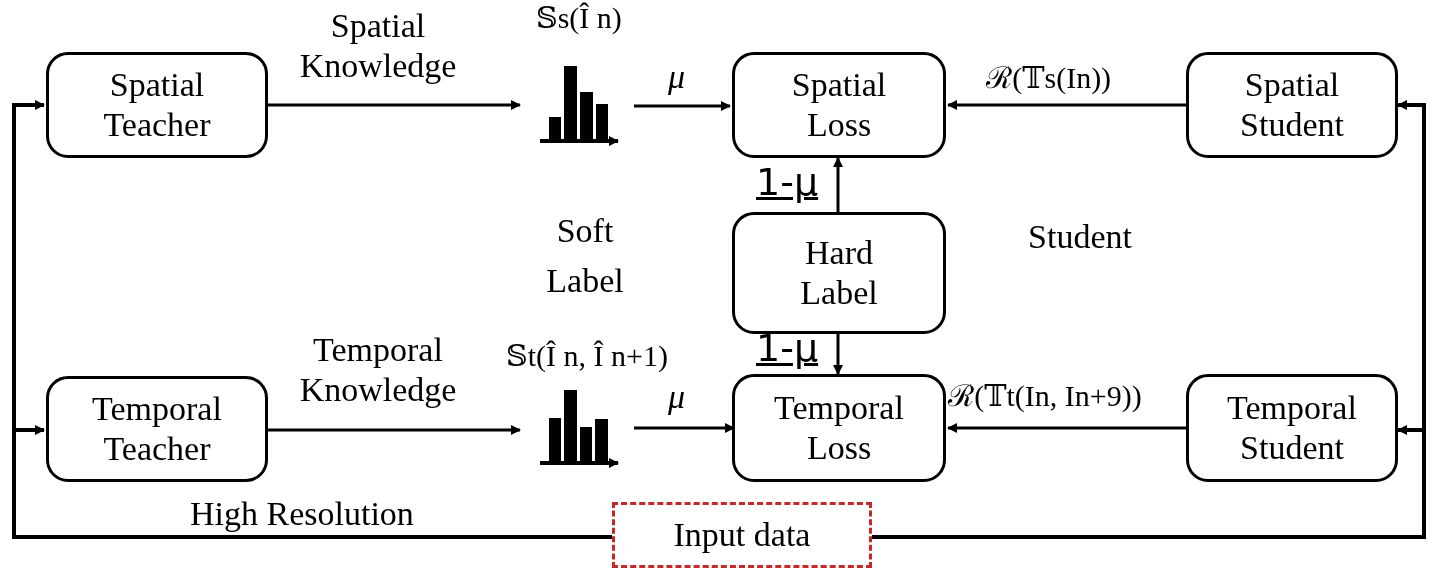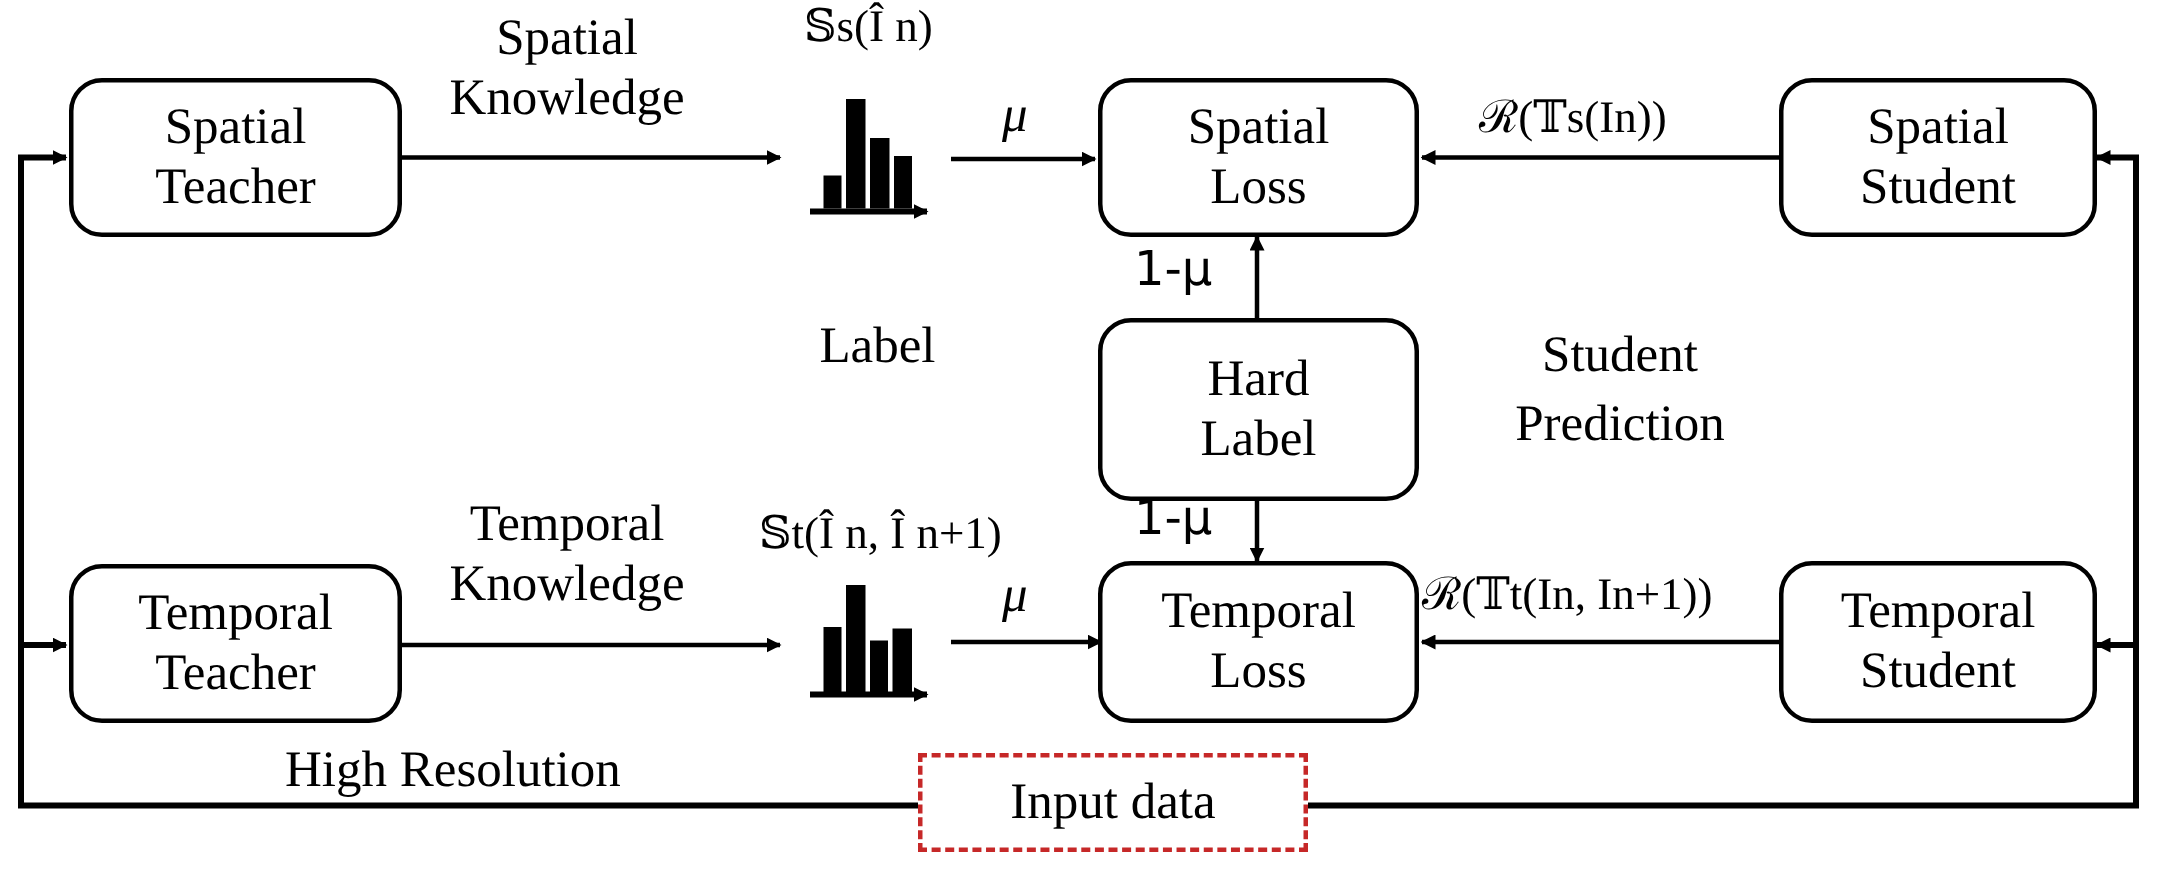--- a/index.html
+++ b/index.html
@@ -5,21 +5,21 @@
   html, body { margin:0; padding:0; background:#ffffff; }
   body { width:1440px; height:579px; position:relative; overflow:hidden;
          font-family:"Liberation Serif","DejaVu Serif",serif; color:#000; }
   svg.wires { position:absolute; left:0; top:0; width:1440px; height:579px; }
   .box { position:absolute; box-sizing:border-box; border:3.5px solid #000; border-radius:22px;
          background:#fff; display:flex; flex-direction:column; align-items:center; justify-content:center;
          font-size:34px; line-height:40px; text-align:center; }
   .lbl { position:absolute; font-size:34px; line-height:40px; text-align:center; white-space:nowrap; }
   .math { position:absolute; font-size:30px; white-space:nowrap; font-family:"Liberation Serif","DejaVu Serif",serif; }
   .mu { position:absolute; font-size:34px; font-style:italic; }
-  .onemu { position:absolute; font-size:32px; font-family:"DejaVu Sans",sans-serif; }
+  .onemu { position:absolute; font-size:38px; font-family:"DejaVu Sans",sans-serif;text-decoration:underline; }
   .input-box { position:absolute; box-sizing:border-box; border:3px dashed #c62828; background:#fff;
                display:flex; align-items:center; justify-content:center; font-size:34px; }
 </style>
 </head>
 <body>
 
 <svg class="wires" viewBox="0 0 1440 579">
   <defs>
     <marker id="ah" markerWidth="10" markerHeight="10" refX="9" refY="5" orient="auto" markerUnits="userSpaceOnUse">
       <path d="M0,0 L10,5 L0,10 z" fill="#000"></path>
@@ -92,29 +92,29 @@
 
 <div class="lbl" style="left:278px;top:6px;width:200px;">
   <div>Spatial</div>
   <div>Knowledge</div>
 </div>
 <div class="lbl" style="left:270px;top:330px;width:216px;">
   <div>Temporal</div>
   <div>Knowledge</div>
 </div>
 <div class="lbl" style="left:520px;top:206px;width:130px;line-height:50px;">
+  <div>Soft</div>
   <div>Label</div>
 </div>
 <div class="lbl" style="left:980px;top:214px;width:200px;line-height:46px;">
   <div>Student</div>
-  <div>Prediction</div>
 </div>
 <div class="lbl" style="left:190px;top:494px;">High Resolution</div>
 
 <div class="mu" style="left:668px;top:58px;">μ</div>
 <div class="mu" style="left:668px;top:378px;">μ</div>
 <div class="onemu" style="left:756px;top:160px;">1-μ</div>
 <div class="onemu" style="left:756px;top:326px;">1-μ</div>
 
 <div class="math" style="left:536px;top:0;">𝕊s(Î n)</div>
 <div class="math" style="left:506px;top:338px;">𝕊t(Î n, Î n+1)</div>
 <div class="math" style="left:986px;top:56px;">ℛ(𝕋s(In))</div>
-<div class="math" style="left:948px;top:374px;">ℛ(𝕋t(In, In+1))</div>
+<div class="math" style="left:948px;top:374px;">ℛ(𝕋t(In, In+9))</div>
 
 </body></html>

